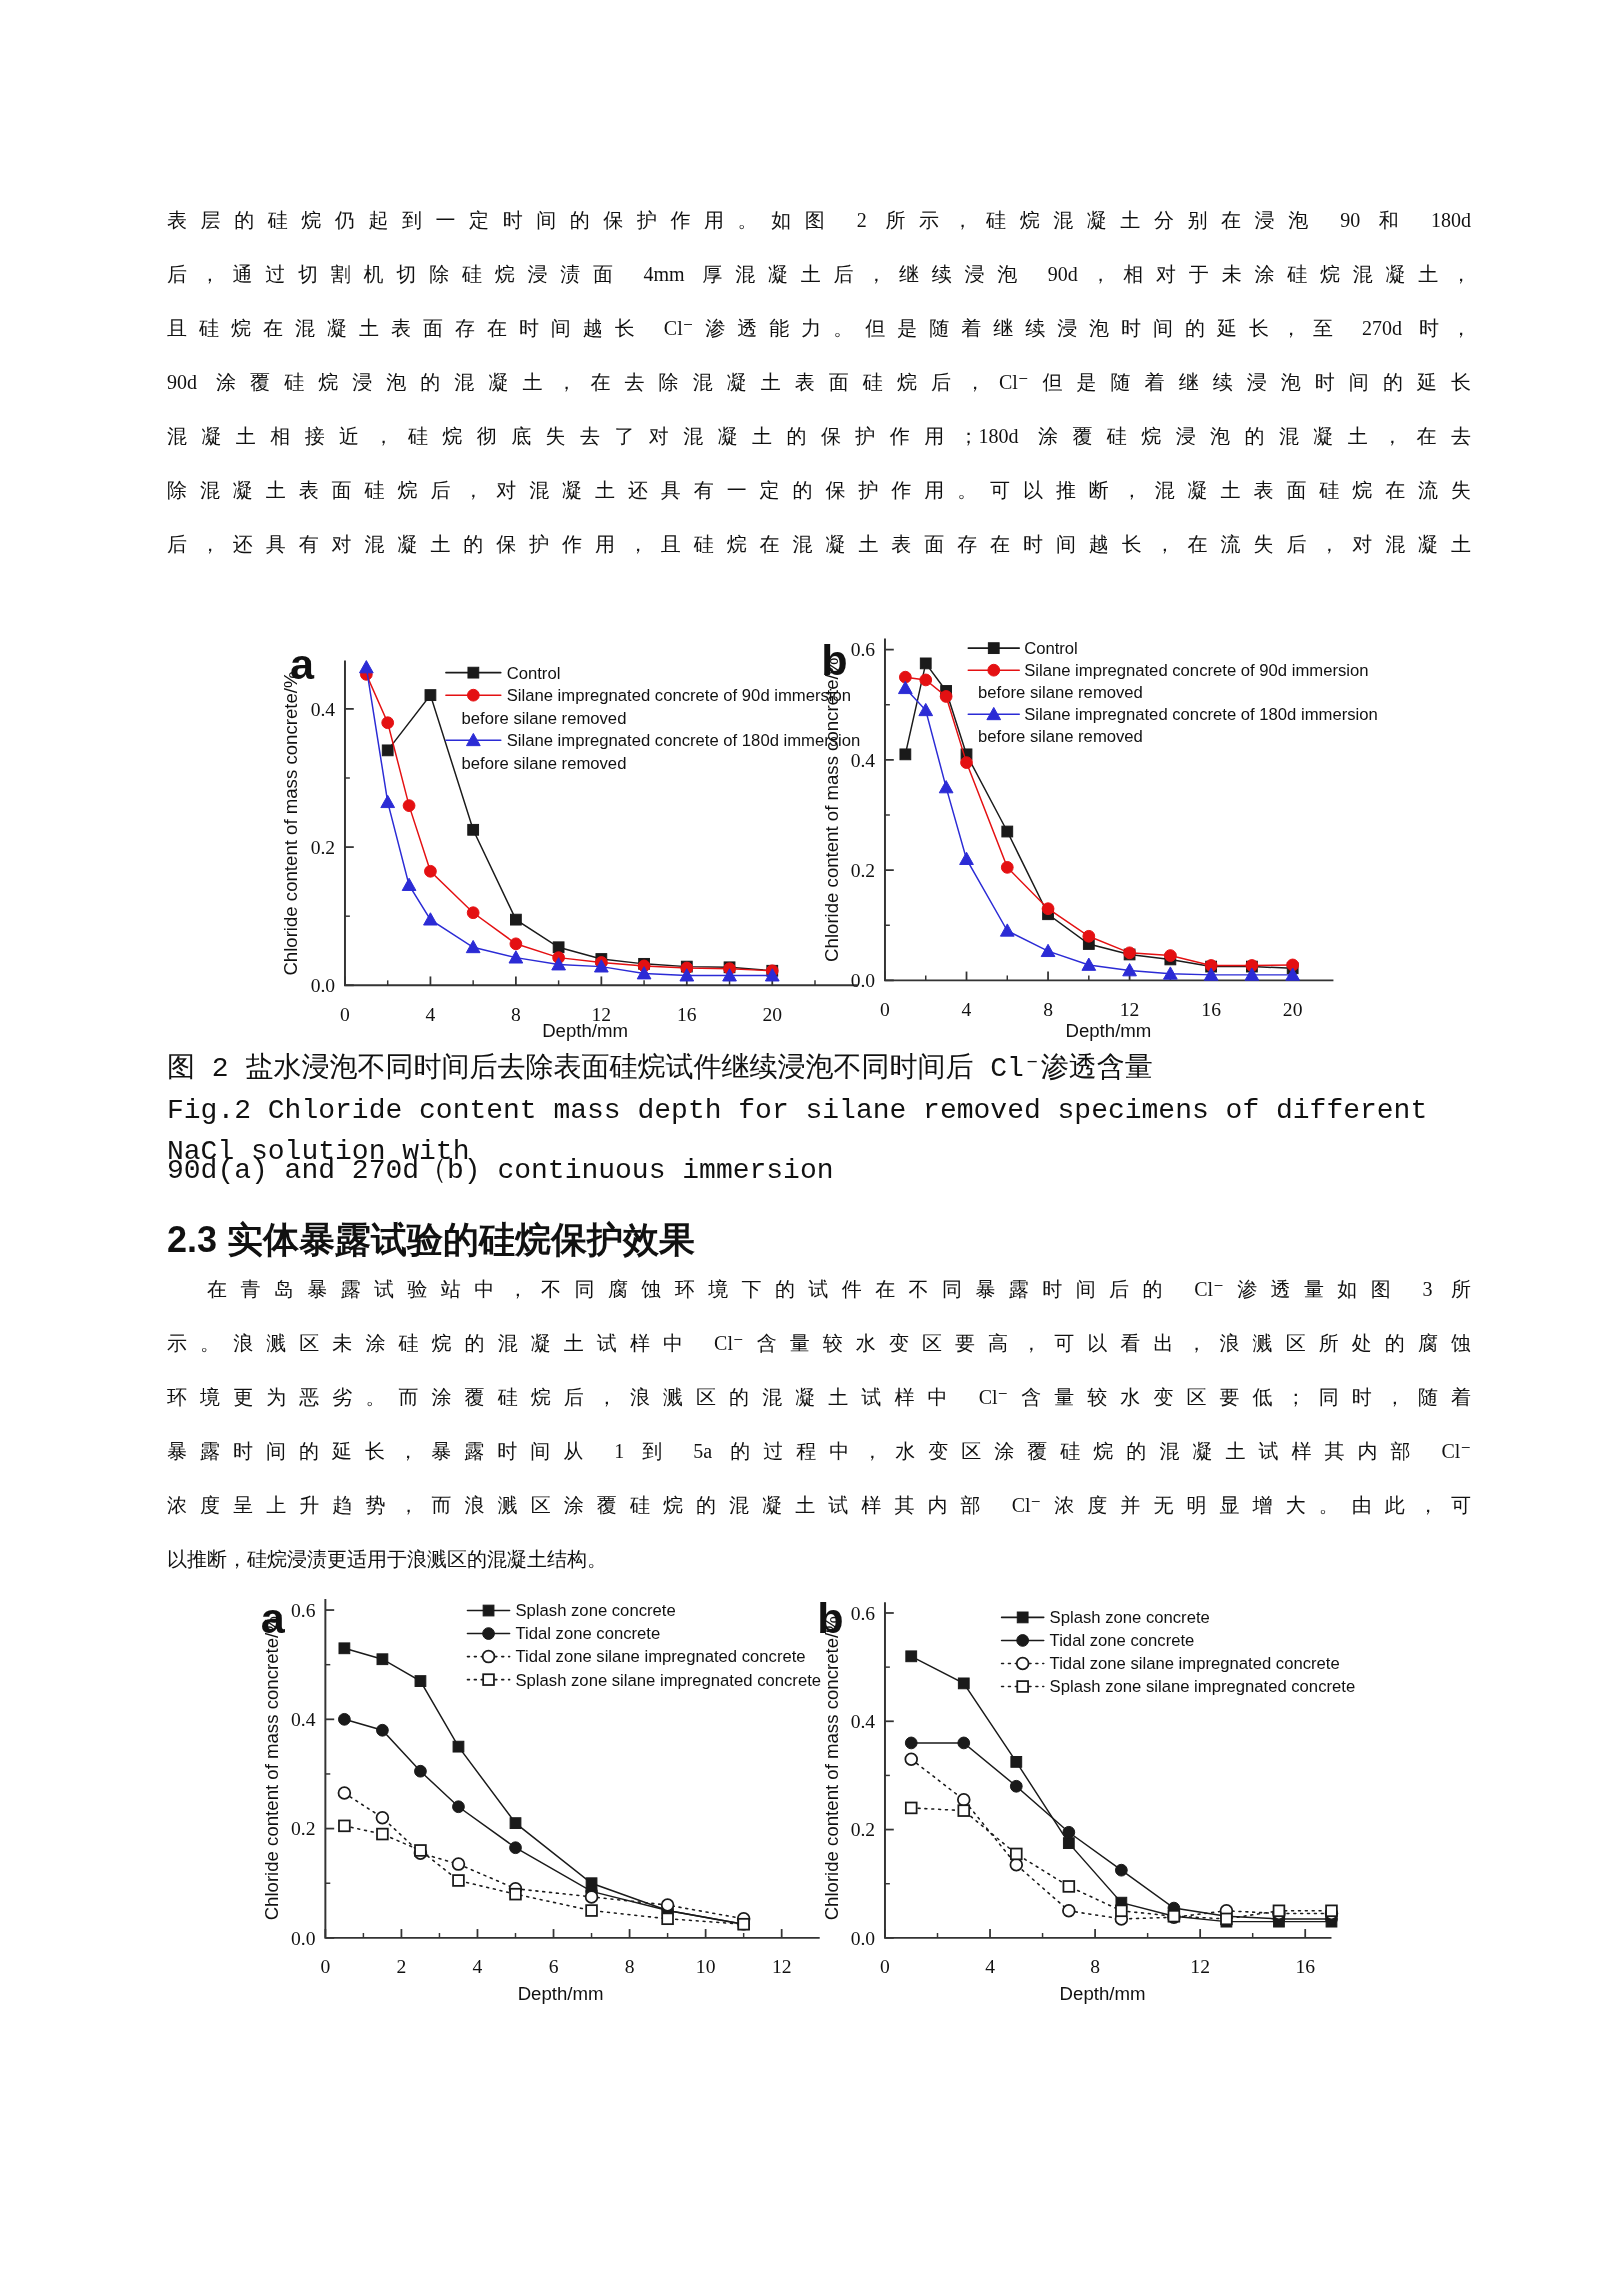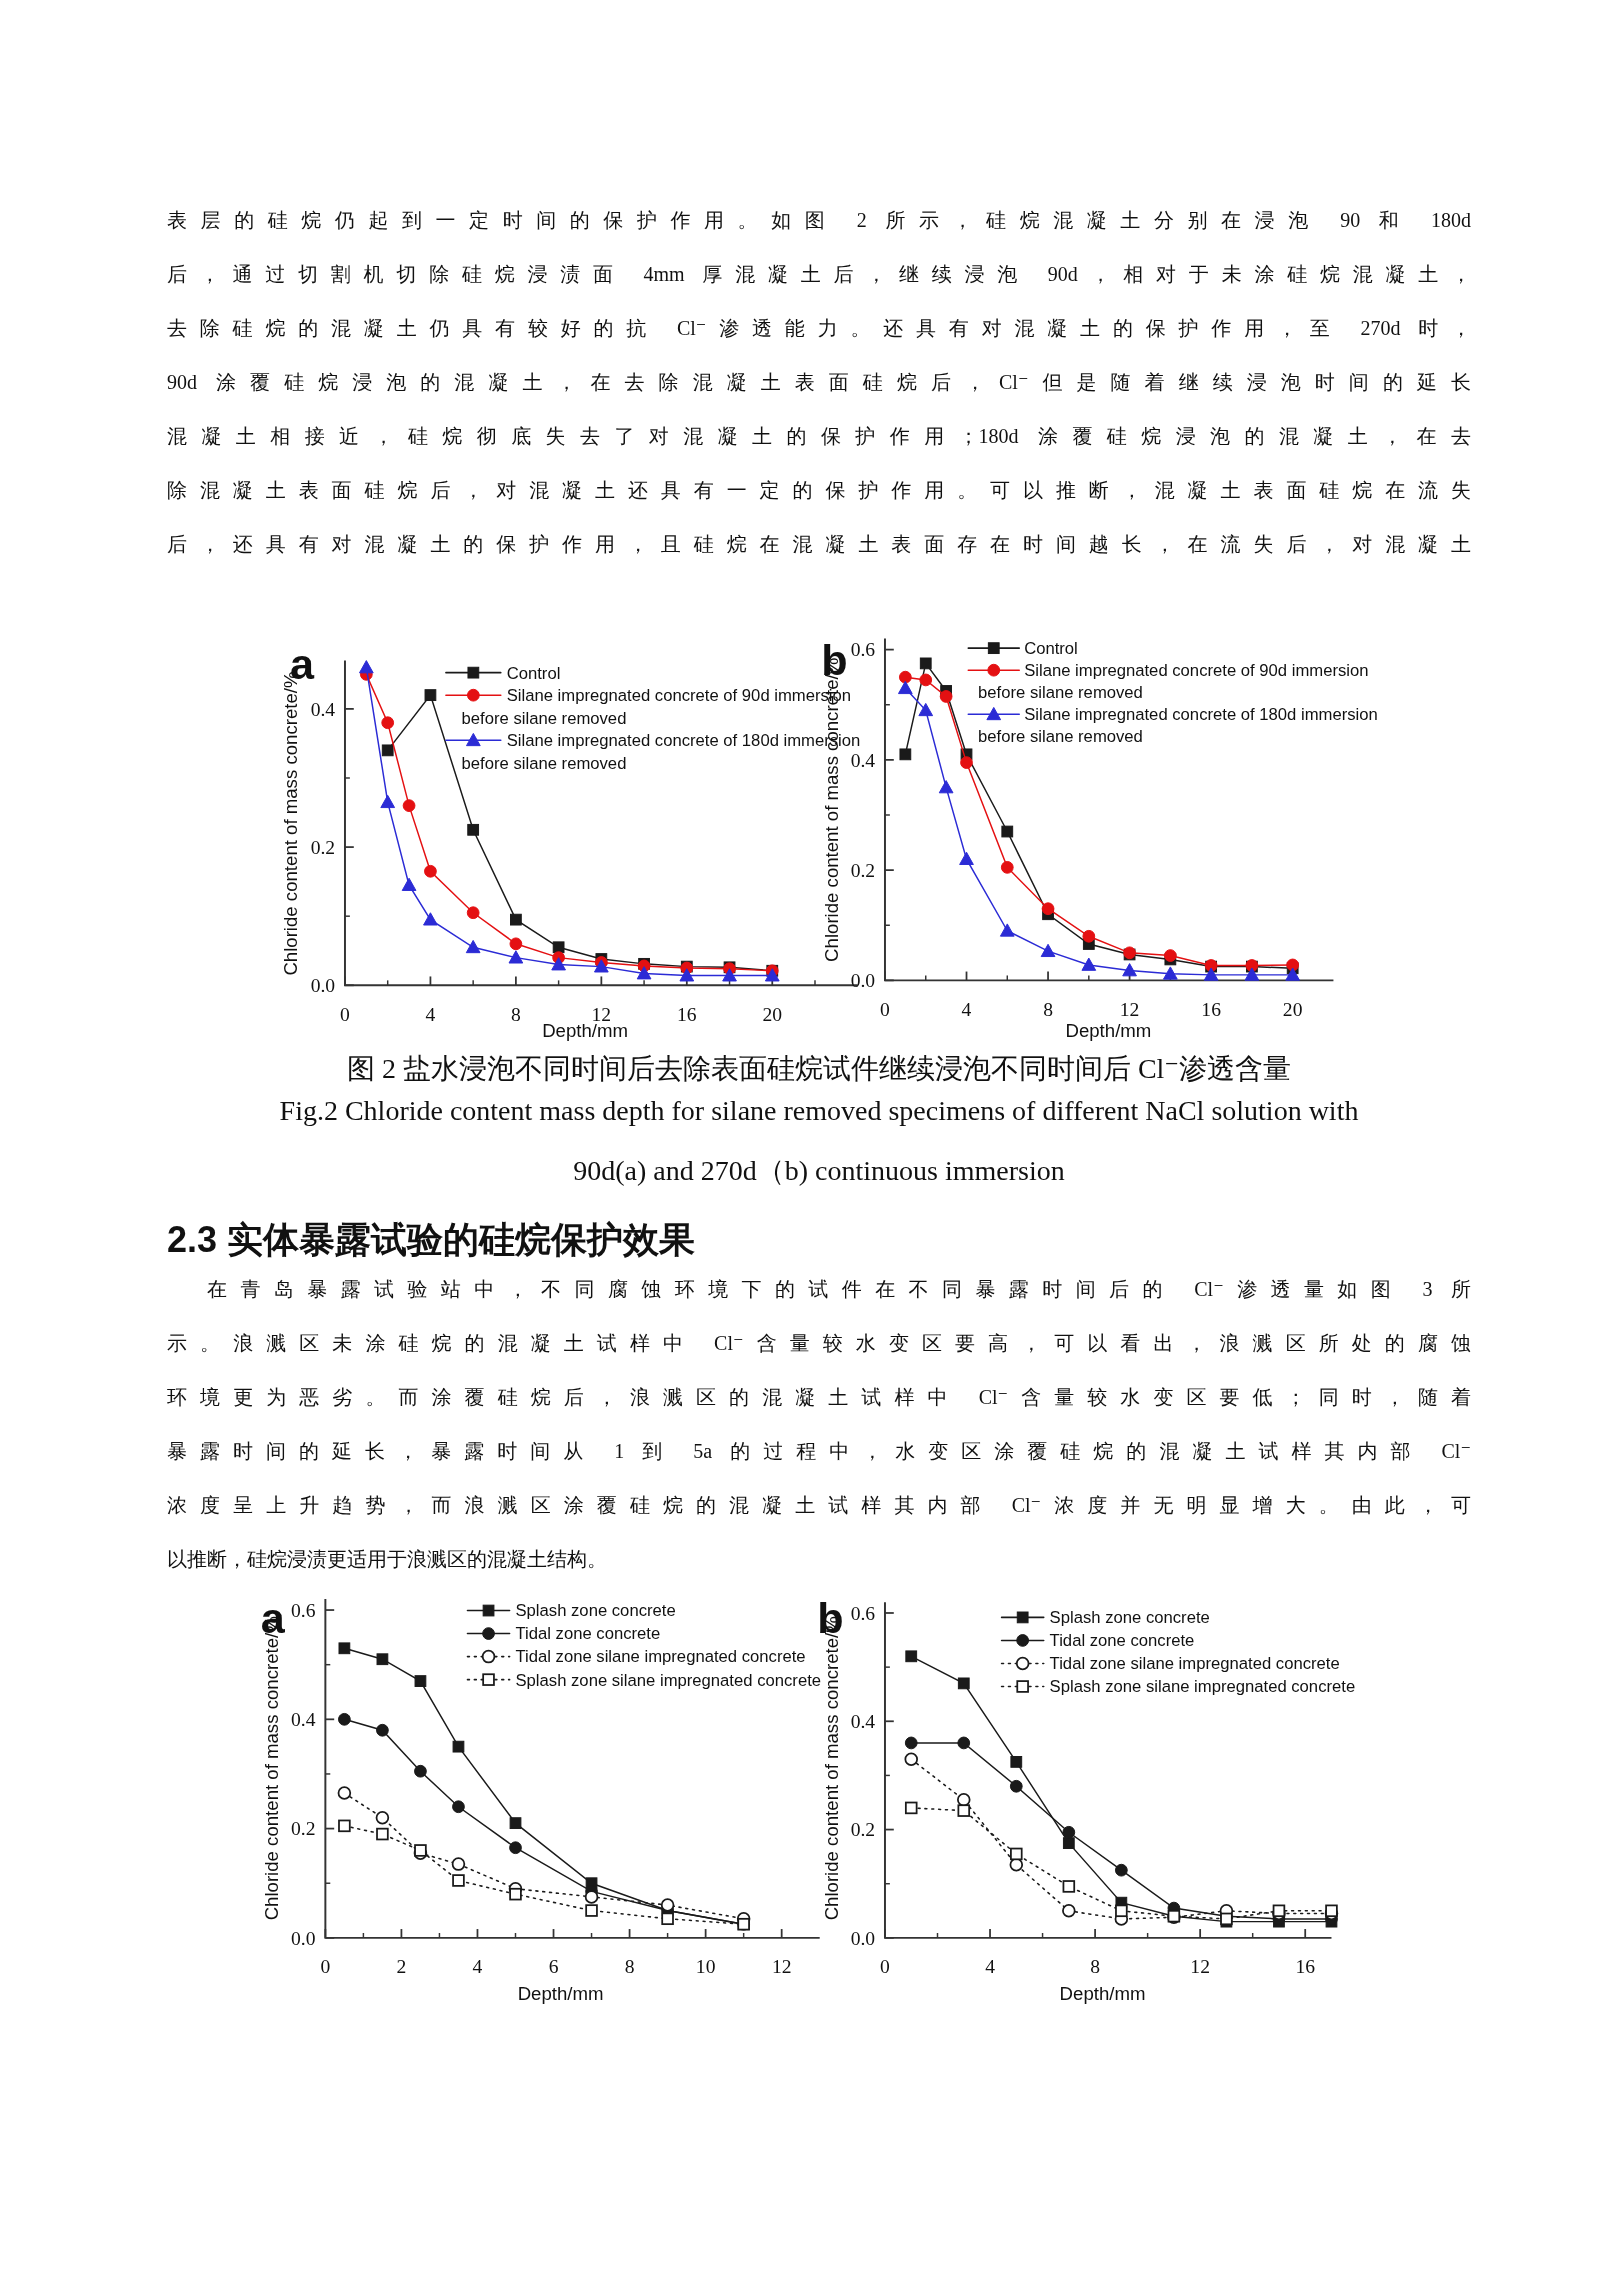--- a/index.html
+++ b/index.html
@@ -4,38 +4,38 @@
 <style>
   html,body{margin:0;padding:0;background:#ffffff;}
   .page{
     position:relative;width:1620px;height:2292px;background:#ffffff;
     font-family:"Liberation Serif","DejaVu Serif",serif;color:#111;overflow:hidden;
   }
   .para{position:absolute;left:167px;width:1304px;font-size:20px;}
   .tline{height:54px;line-height:54px;text-align:justify;text-align-last:justify;overflow:hidden;}
   .tline.last{text-align-last:left;}
   .para.indent-first .tline:first-child{text-indent:2em;}
-  .caption{position:absolute;left:167px;width:1304px;text-align:center;font-size:28px;height:41px;line-height:41px;}
+  .caption{position:absolute;left:167px;width:1304px;text-align:left;font-size:28px;height:41px;line-height:41px;font-family:Liberation Mono, monospace;}
   .heading{
     position:absolute;left:167px;top:1218px;width:1304px;font-size:36px;font-weight:bold;
     font-family:"Liberation Sans","DejaVu Sans",sans-serif;height:43px;line-height:43px;
   }
   svg.charts{position:absolute;left:0;top:0;}
   .t-serif{font-family:"Liberation Serif","DejaVu Serif",serif;}
   .t-sans{font-family:"Liberation Sans","DejaVu Sans",sans-serif;}
 </style>
 </head>
 <body>
 
 <div class="page">
 
   <div id="para1" class="para" style="top:193px;">
       <div class="tline">表层的硅烷仍起到一定时间的保护作用。如图 2 所示，硅烷混凝土分别在浸泡 90 和 180d</div>
       <div class="tline">后，通过切割机切除硅烷浸渍面 4mm 厚混凝土后，继续浸泡 90d，相对于未涂硅烷混凝土，</div>
-      <div class="tline">去除硅烷的混凝土仍具有较好的抗 Cl⁻渗透能力。还具有对混凝土的保护作用，至 270d 时，</div>
+      <div class="tline">且硅烷在混凝土表面存在时间越长 Cl⁻渗透能力。但是随着继续浸泡时间的延长，至 270d 时，</div>
       <div class="tline">90d 涂覆硅烷浸泡的混凝土，在去除混凝土表面硅烷后，Cl⁻但是随着继续浸泡时间的延长</div>
       <div class="tline">混凝土相接近，硅烷彻底失去了对混凝土的保护作用；180d 涂覆硅烷浸泡的混凝土，在去</div>
       <div class="tline">除混凝土表面硅烷后，对混凝土还具有一定的保护作用。可以推断，混凝土表面硅烷在流失</div>
       <div class="tline">后，还具有对混凝土的保护作用，且硅烷在混凝土表面存在时间越长，在流失后，对混凝土</div>
     </div>
 
   <svg class="charts" width="1620" height="2292" viewBox="0 0 1653 2338" id="charts-svg">
       <g>
         <g>
           <path d="M 352 673.6500000000001 L 352 1005 L 875.2 1005" fill="none" stroke="#333" stroke-width="2"></path>

